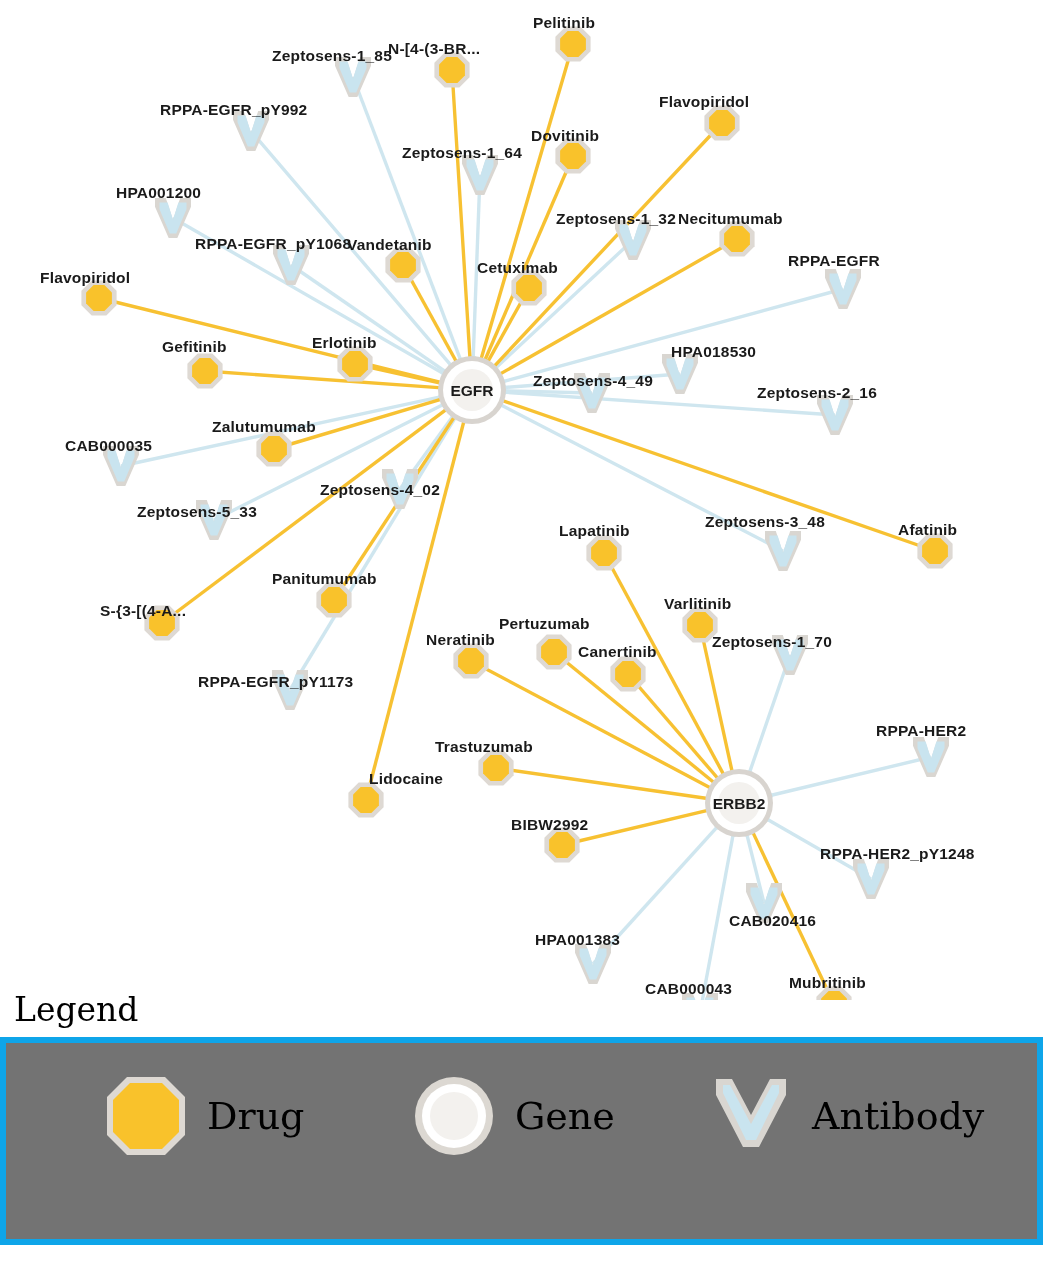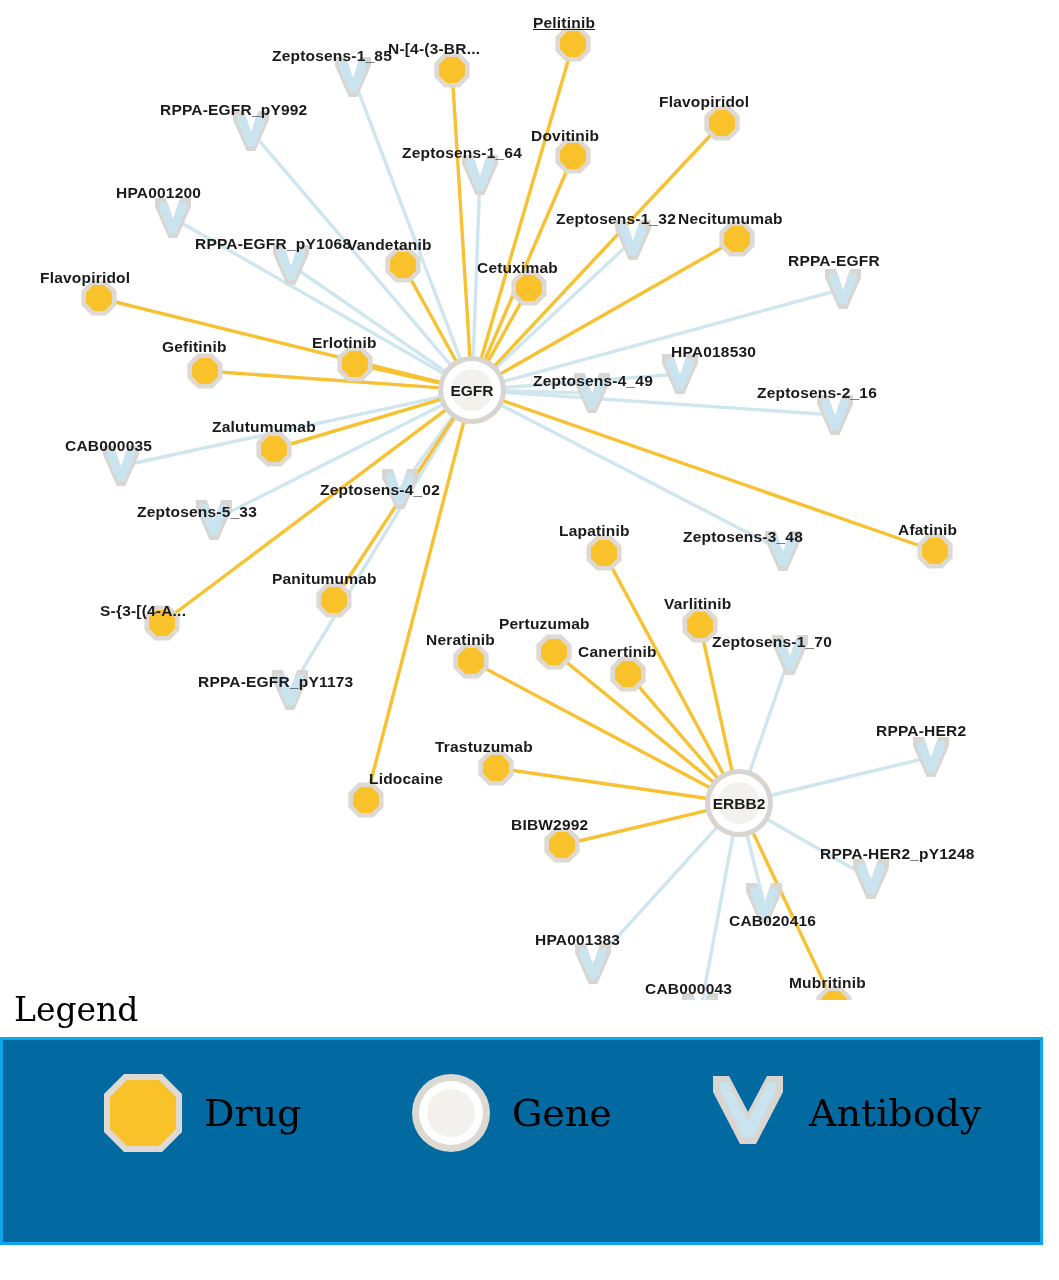--- a/index.html
+++ b/index.html
@@ -50,25 +50,25 @@
     width: 1043px;
   }
   .legend-title {
     font-family: "DejaVu Serif", serif;
     font-size: 33px;
     color: #000;
     margin: 0 0 8px 14px;
     font-weight: normal;
   }
   .legend-box {
-    border: 3px solid #0ea5e9;
+    border: 6px solid #0ea5e9;
     height: 208px;
     position: relative;
     box-sizing: border-box;
-    background: #0369a1;
+    background: #737373;
   }
   .legend-row1 {
     position: absolute;
     left: 0; top: 10px;
     width: 100%;
     height: 110px;
   }
   .legend-item {
     position: absolute;
     display: flex;
@@ -375,21 +375,21 @@
           <circle cx="472" cy="390" r="29" fill="#ffffff"></circle>
           <circle cx="472" cy="390" r="21" fill="#f3f1ee"></circle>
         </g>
         <g>
           <circle cx="739" cy="803" r="34" fill="#d8d4cf"></circle>
           <circle cx="739" cy="803" r="29" fill="#ffffff"></circle>
           <circle cx="739" cy="803" r="21" fill="#f3f1ee"></circle>
         </g>
       </g>
     </svg>
-    <div class="node-label" style="left: 533px; top: 14px; text-decoration: underline;">Pelitinib</div>
+    <div class="node-label" style="left: 533px; top: 14px;">Pelitinib</div>
     <div class="node-label" style="left: 388px; top: 40px;">N-[4-(3-BR...</div>
     <div class="node-label" style="left: 659px; top: 93px;">Flavopiridol</div>
     <div class="node-label" style="left: 531px; top: 127px;">Dovitinib</div>
     <div class="node-label" style="left: 678px; top: 210px;">Necitumumab</div>
     <div class="node-label" style="left: 347px; top: 236px;">Vandetanib</div>
     <div class="node-label" style="left: 477px; top: 259px;">Cetuximab</div>
     <div class="node-label" style="left: 40px; top: 269px;">Flavopiridol</div>
     <div class="node-label" style="left: 312px; top: 334px;">Erlotinib</div>
     <div class="node-label" style="left: 162px; top: 338px;">Gefitinib</div>
     <div class="node-label" style="left: 212px; top: 418px;">Zalutumumab</div>
@@ -411,21 +411,21 @@
     <div class="node-label" style="left: 116px; top: 184px;">HPA001200</div>
     <div class="node-label" style="left: 556px; top: 210px;">Zeptosens-1_32</div>
     <div class="node-label" style="left: 195px; top: 235px;">RPPA-EGFR_pY1068</div>
     <div class="node-label" style="left: 788px; top: 252px;">RPPA-EGFR</div>
     <div class="node-label" style="left: 671px; top: 343px;">HPA018530</div>
     <div class="node-label" style="left: 533px; top: 372px;">Zeptosens-4_49</div>
     <div class="node-label" style="left: 757px; top: 384px;">Zeptosens-2_16</div>
     <div class="node-label" style="left: 65px; top: 437px;">CAB000035</div>
     <div class="node-label" style="left: 320px; top: 481px;">Zeptosens-4_02</div>
     <div class="node-label" style="left: 137px; top: 503px;">Zeptosens-5_33</div>
-    <div class="node-label" style="left: 683px; top: 513px; margin-top: 15px;">Zeptosens-3_48</div>
+    <div class="node-label" style="left: 705px; top: 513px;">Zeptosens-3_48</div>
     <div class="node-label" style="left: 712px; top: 633px;">Zeptosens-1_70</div>
     <div class="node-label" style="left: 198px; top: 673px;">RPPA-EGFR_pY1173</div>
     <div class="node-label" style="left: 876px; top: 722px;">RPPA-HER2</div>
     <div class="node-label" style="left: 820px; top: 845px;">RPPA-HER2_pY1248</div>
     <div class="node-label" style="left: 729px; top: 873px; margin-top: 39px;">CAB020416</div>
     <div class="node-label" style="left: 535px; top: 931px;">HPA001383</div>
     <div class="node-label" style="left: 645px; top: 980px;">CAB000043</div>
     <div class="gene-label" style="left: 412px; top: 382px; width: 120px;">EGFR</div>
     <div class="gene-label" style="left: 679px; top: 795px; width: 120px;">ERBB2</div>
   </div>

